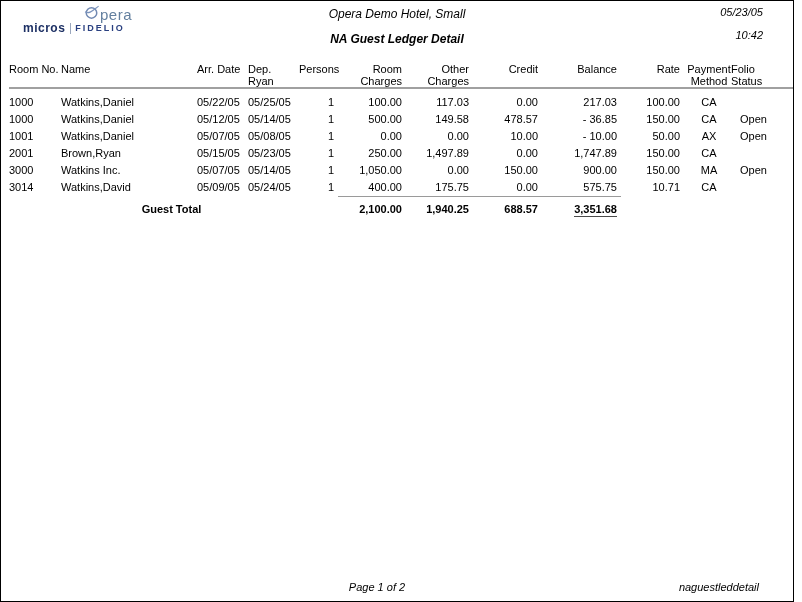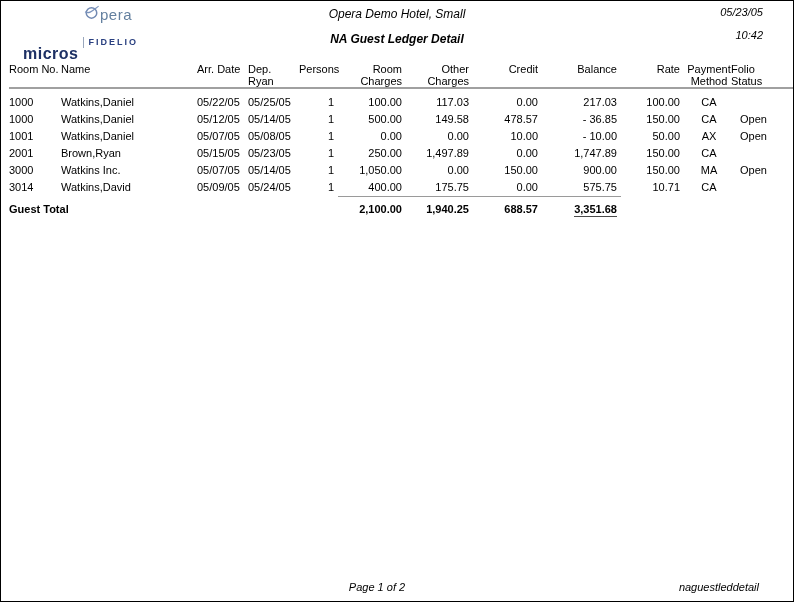--- a/index.html
+++ b/index.html
@@ -20,21 +20,21 @@
     position: absolute; top: 4px; left: 83px;
     font-size: 15px; color: #64809f; letter-spacing: 0.5px;
     display: flex; align-items: center;
   }
   .logo-brand svg { margin-right: 1px; }
   .logo-sub {
     position: absolute; top: 20px; left: 22px;
     display: flex; align-items: center;
   }
   .logo-micros {
-    font-size: 16px; font-weight: bold; color: #1d3064; letter-spacing: 0.5px; margin-top: 24px;
+    font-size: 12px; font-weight: bold; color: #1d3064; letter-spacing: 0.5px;
   }
   .logo-divider {
     width: 1px; height: 11px; background: #9aa7bd; margin: 0 4px 0 5px;
   }
   .logo-fidelio {
     font-size: 9px; font-weight: bold; color: #2a4080; letter-spacing: 2px;
   }
 
   .hotel-name {
     position: absolute; top: 6px; left: 0; right: 0;
@@ -82,21 +82,21 @@
   tbody tr:first-child td { padding-top: 5px; }
   td.a-right { text-align: right; padding-right: 4px; }
   td.col11, th.col11 { padding-left: 3px; text-align: center; }
   tbody td.col12 { padding-left: 9px; }
 
   tr.total-row td {
     font-weight: bold; height: 20px; line-height: 14px;
     padding-top: 4px; vertical-align: top; white-space: nowrap;
   }
   tr.total-row td.t-line { border-top: 1px solid #9a9a9a; }
-  tr.total-row td.t-label { text-align: left; padding-right: 4px; margin-top: 28px; }
+  tr.total-row td.t-label { text-align: center; padding-right: 4px; margin-top: 28px; }
   tr.total-row td.a-right { text-align: right; padding-right: 4px; }
   .grand-underline { border-bottom: 1px solid #4a4a4a; padding-bottom: 1px; }
 
   
   .page-number {
     position: absolute; top: 580px; left: 0; right: 40px;
     text-align: center; font-style: italic; font-size: 11px;
   }
   .report-file {
     position: absolute; top: 580px; right: 34px;

